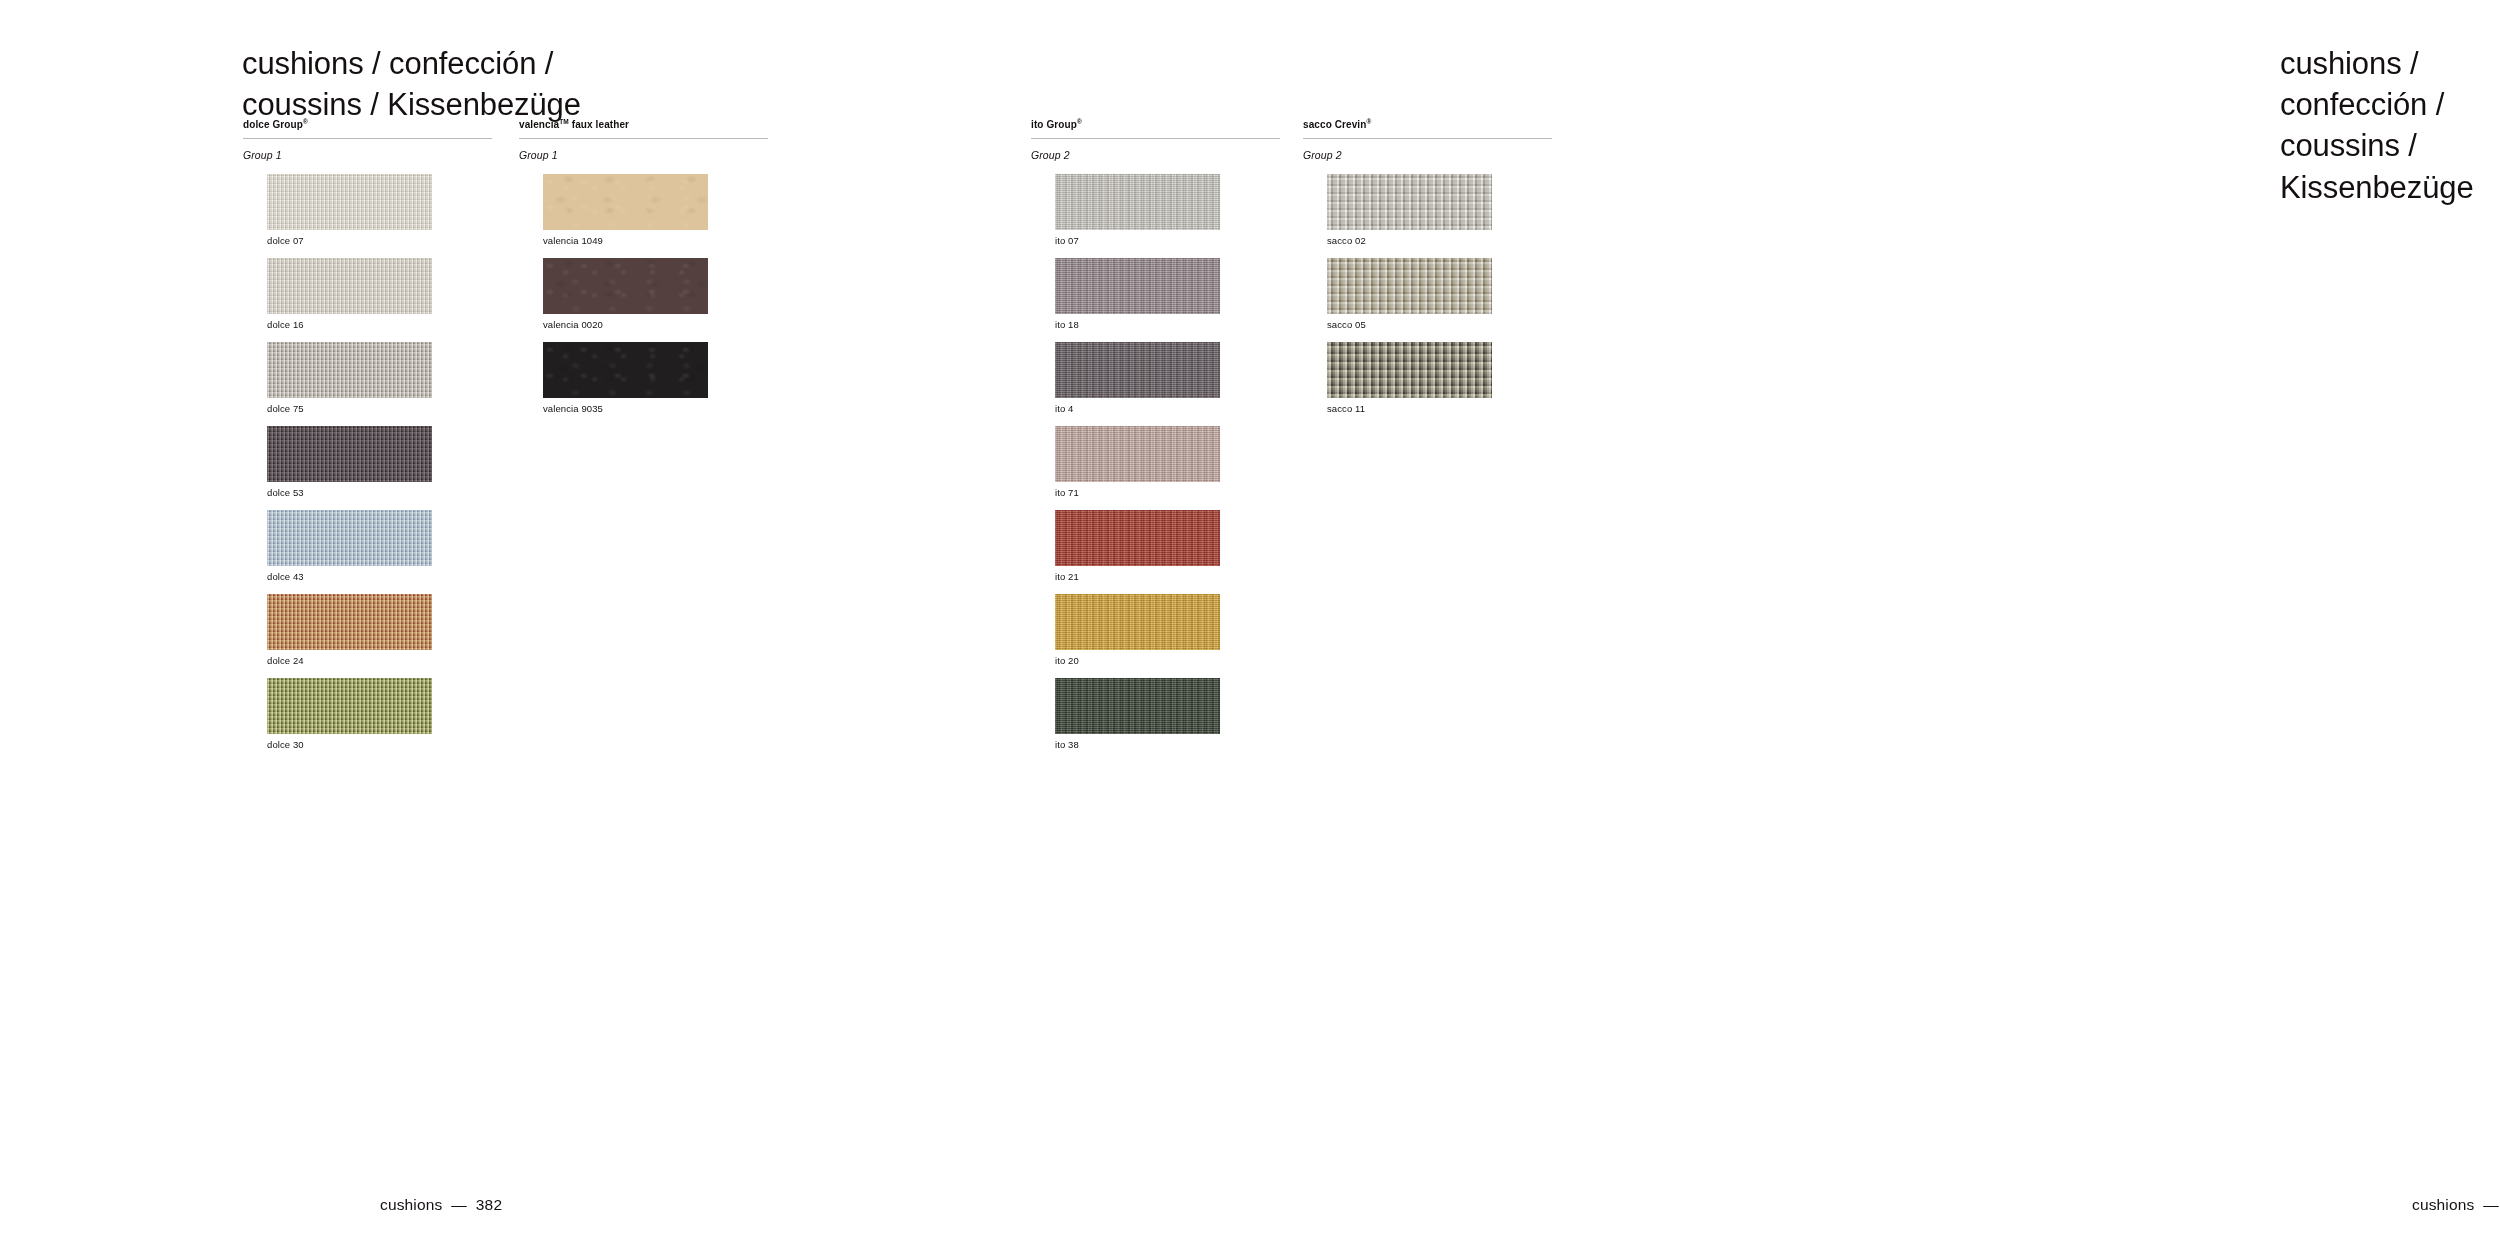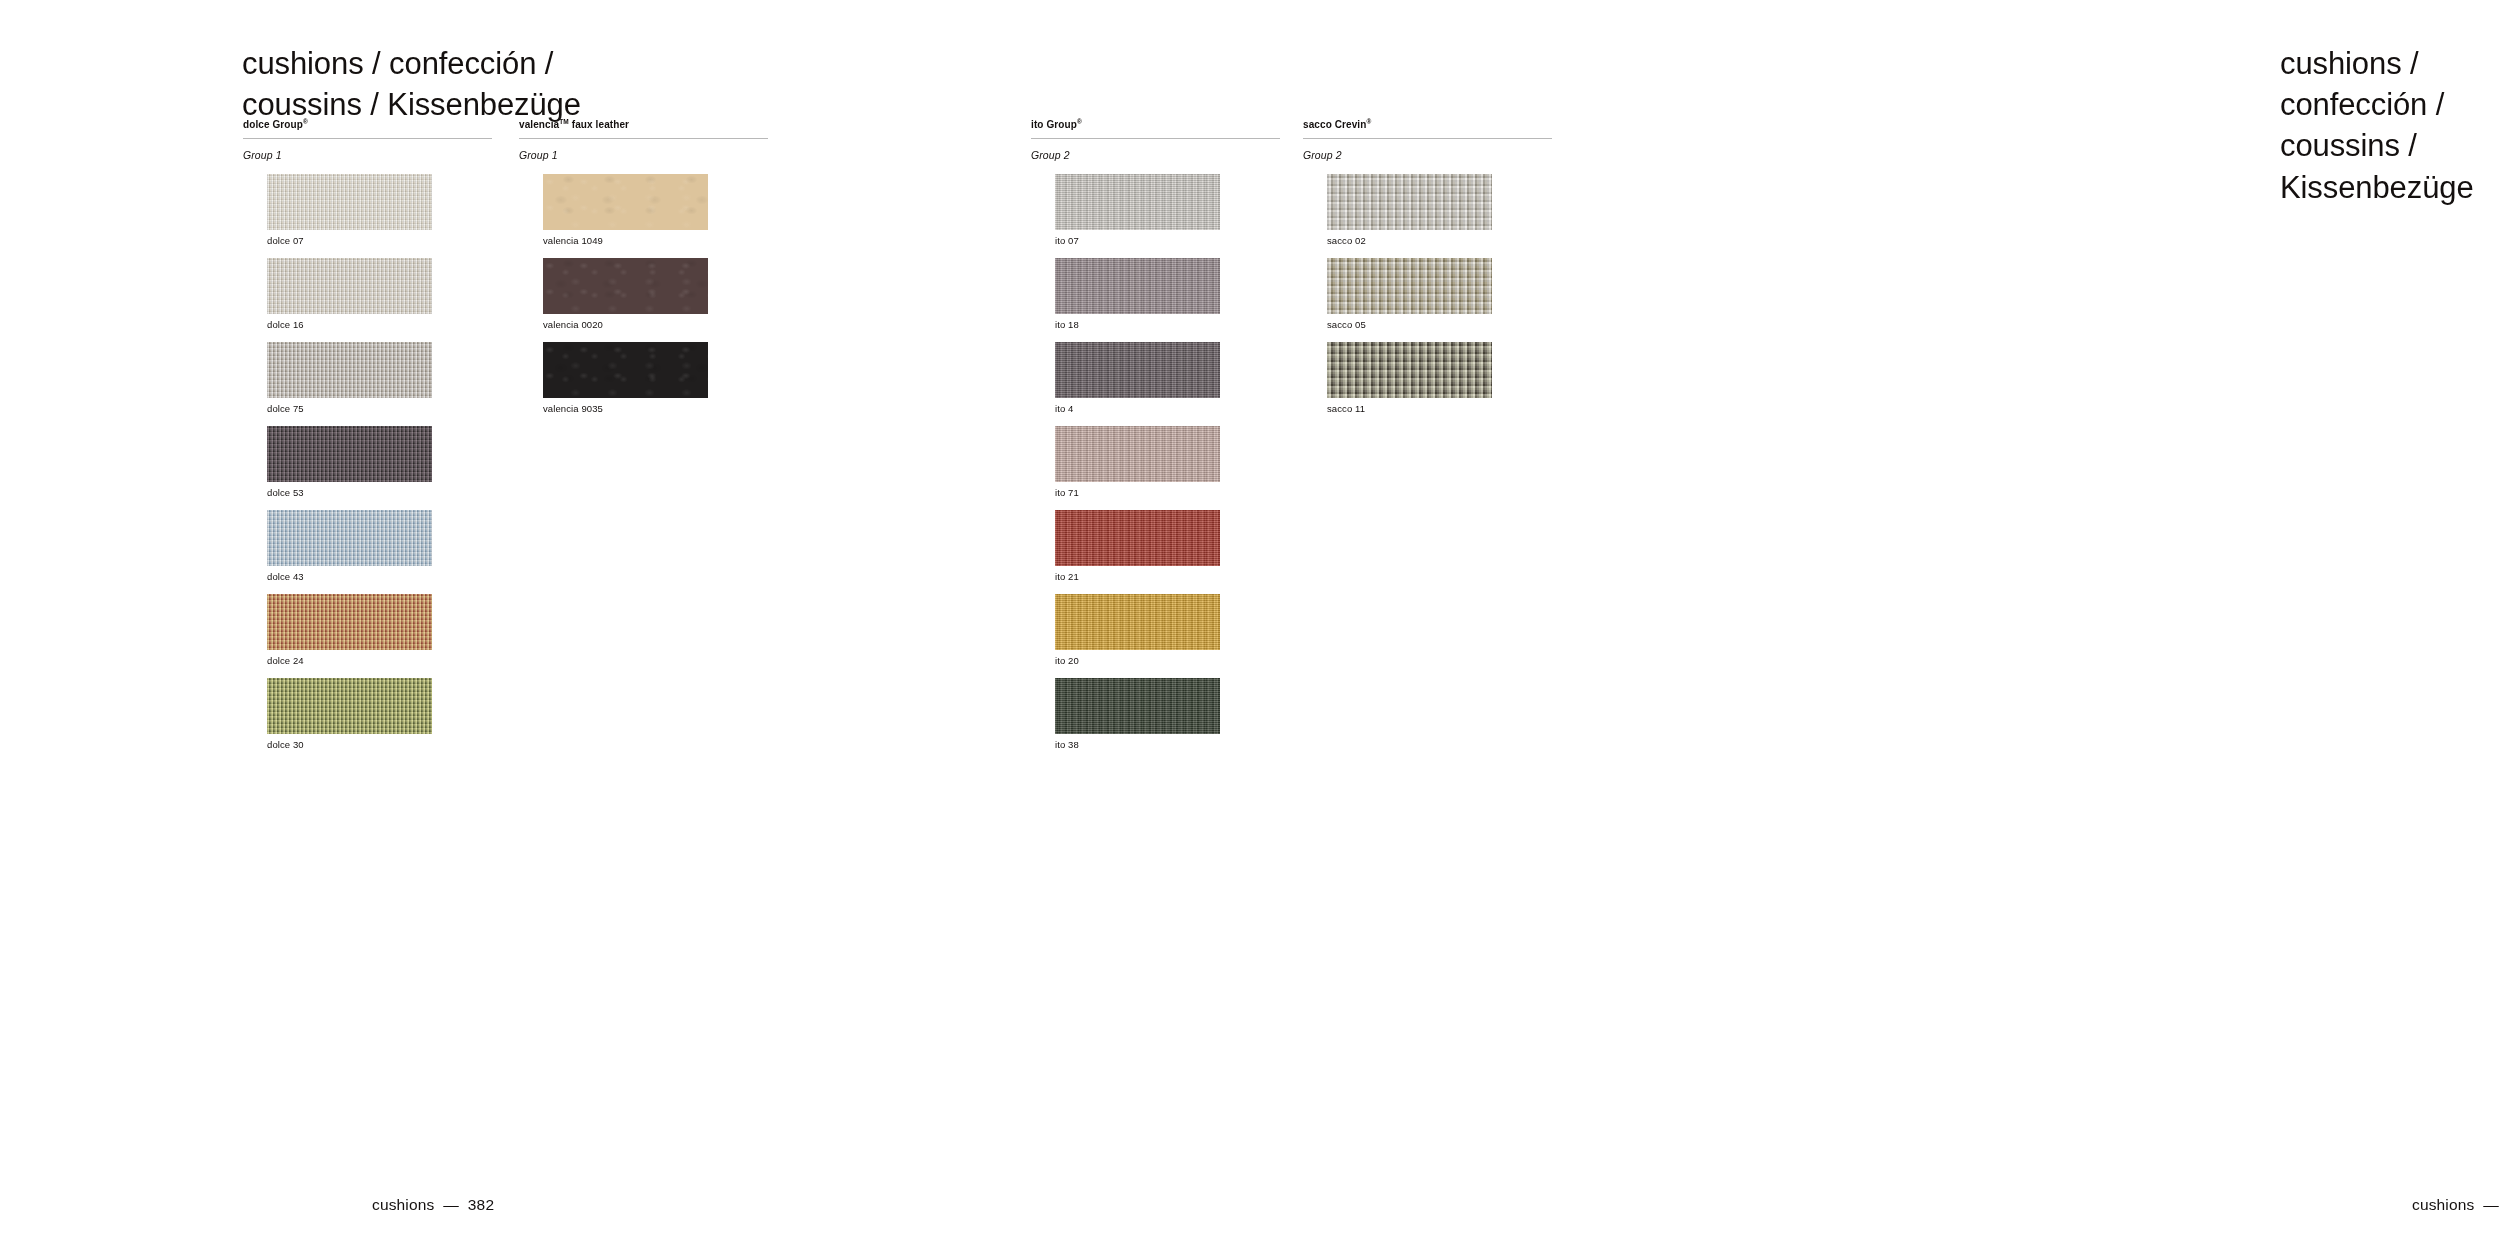--- a/index.html
+++ b/index.html
@@ -32,21 +32,21 @@
   .page-right .page-title{left:992px;top:43px;}
 
   .footer{
     position:absolute;
     bottom:36px;
     font-size:15.5px;
     color:#14100f;
     letter-spacing:0.15px;
     white-space:pre;
   }
-  .page-left .footer{left:334px;}
+  .page-left .footer{left:342px;}
   .page-right .footer{left:1124px;}
 
   
   .col{position:absolute;top:118px;width:290px;}
   .col-dolce{left:205px;}
   .col-valencia{left:481px;}
   .col-ito{left:993px;}
   .col-sacco{left:1265px;}
   
   .page-right .col-ito{left:-257px;}

